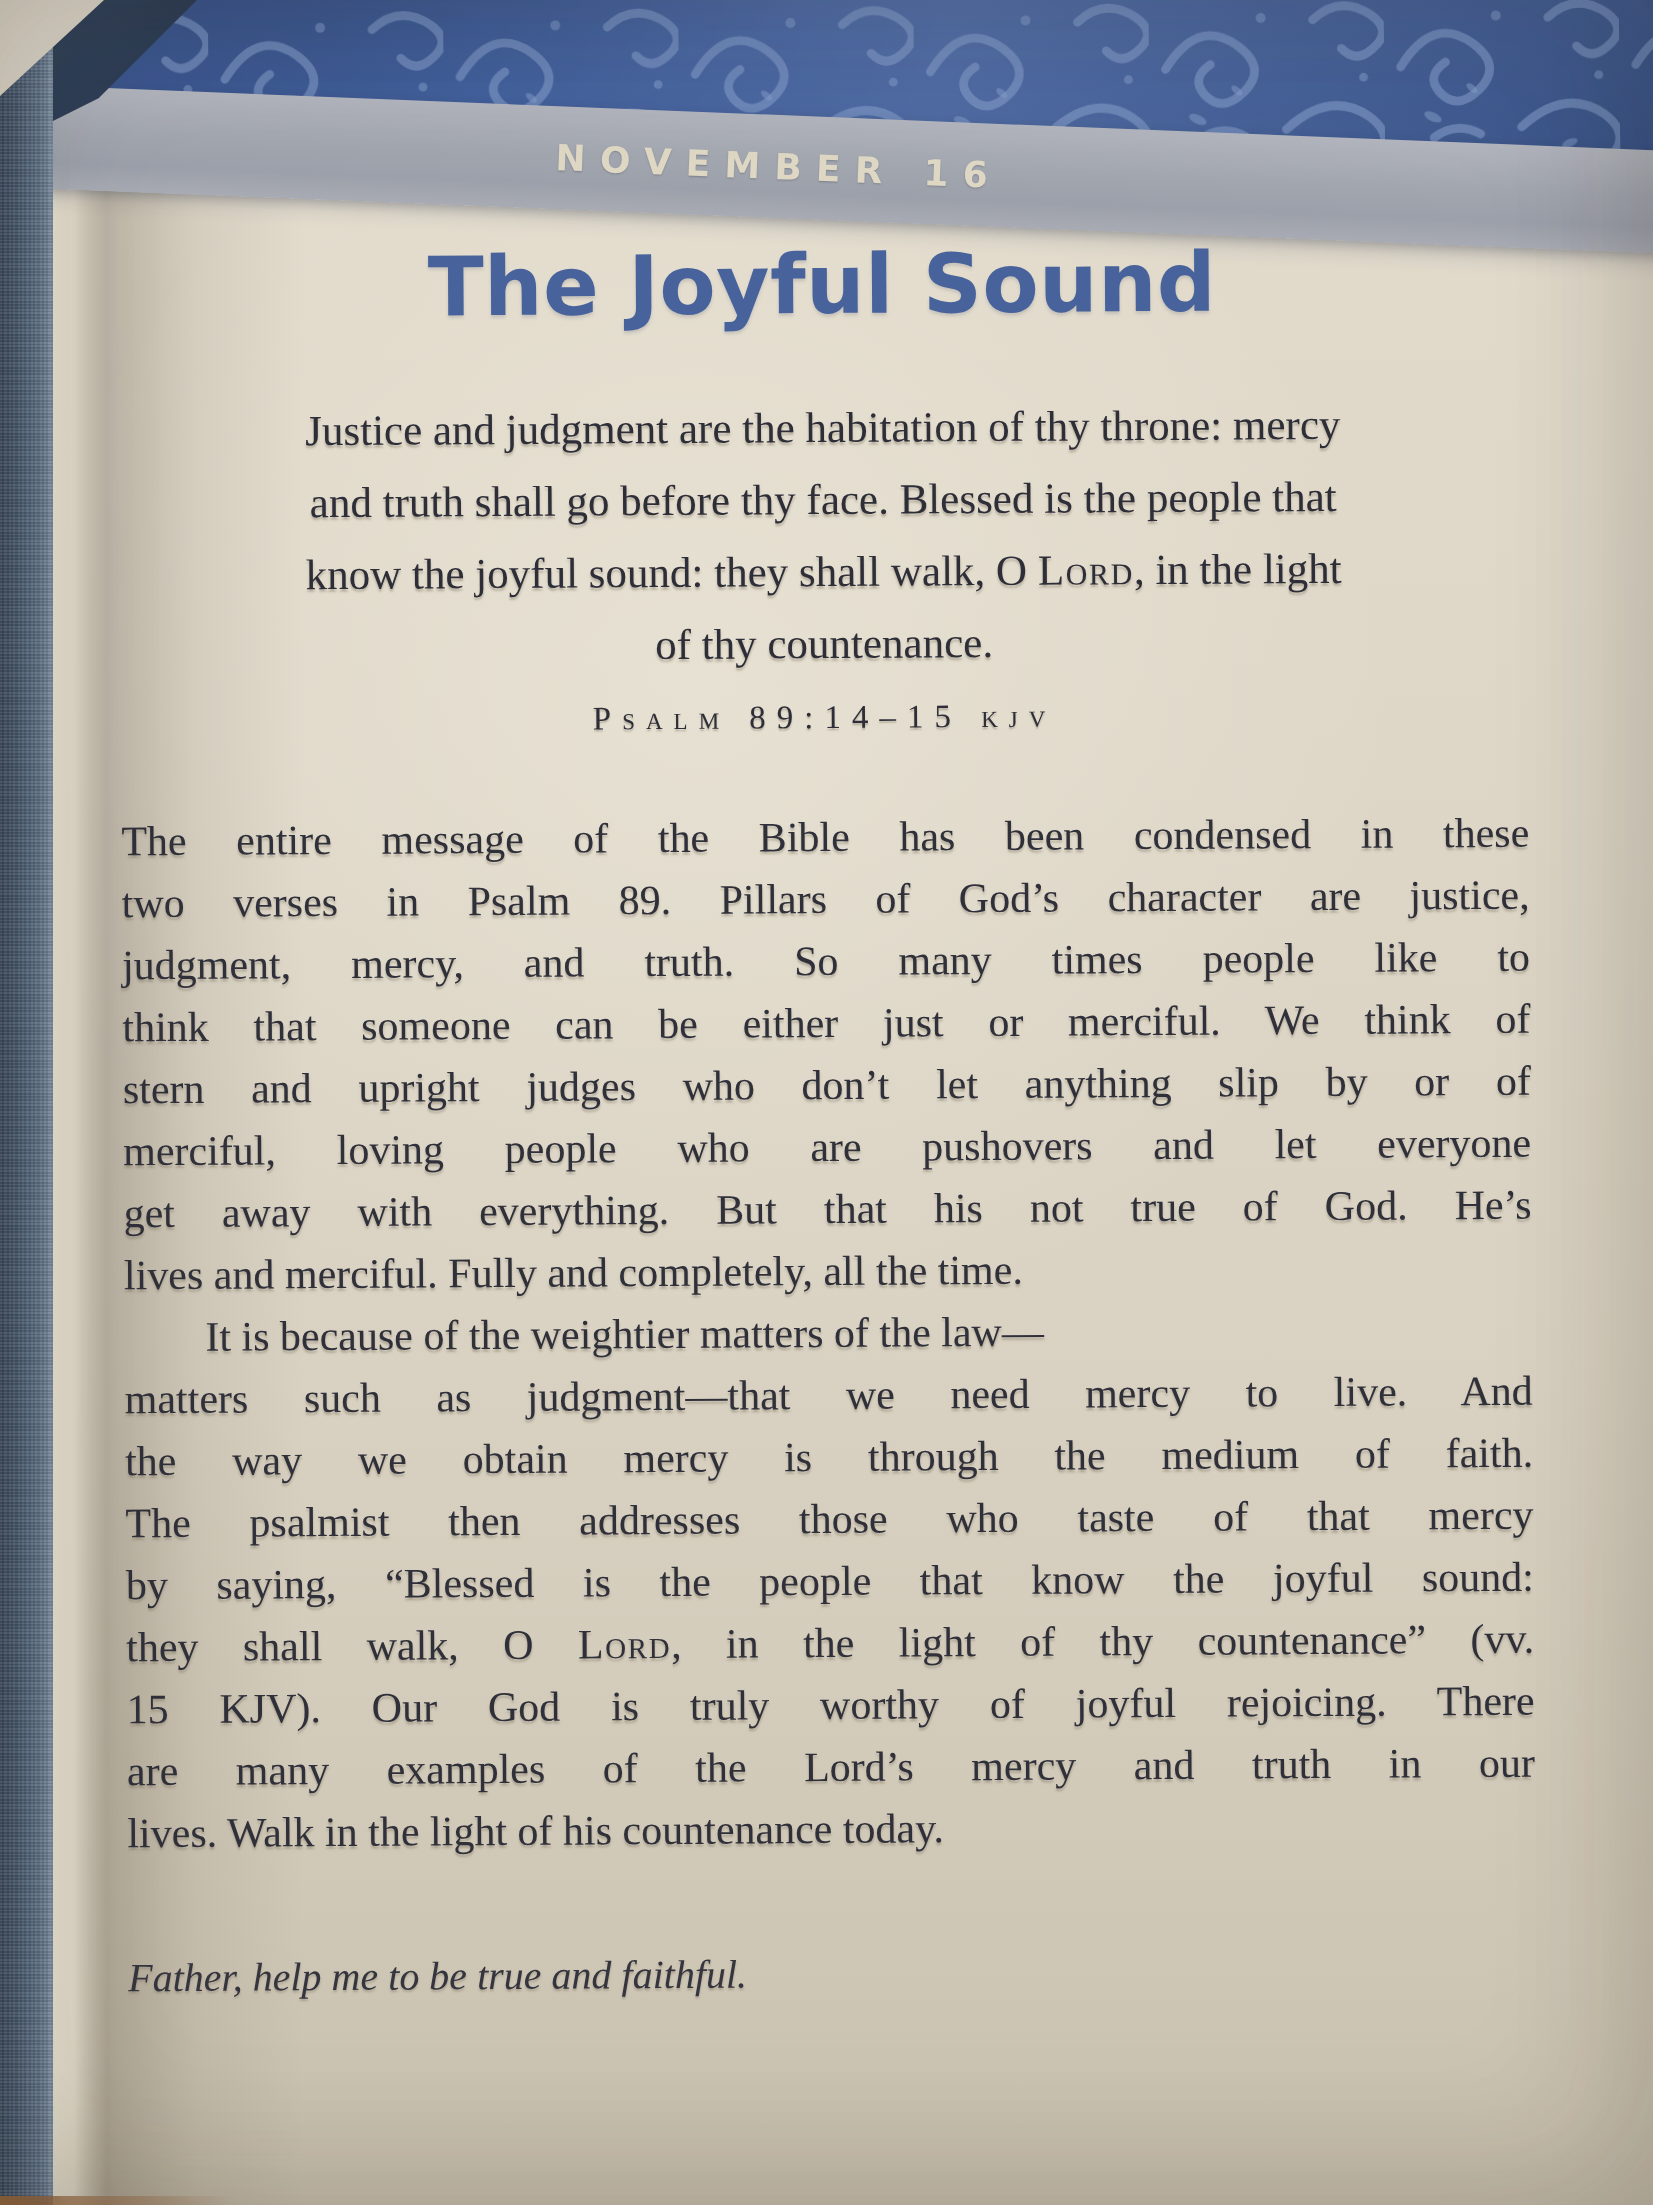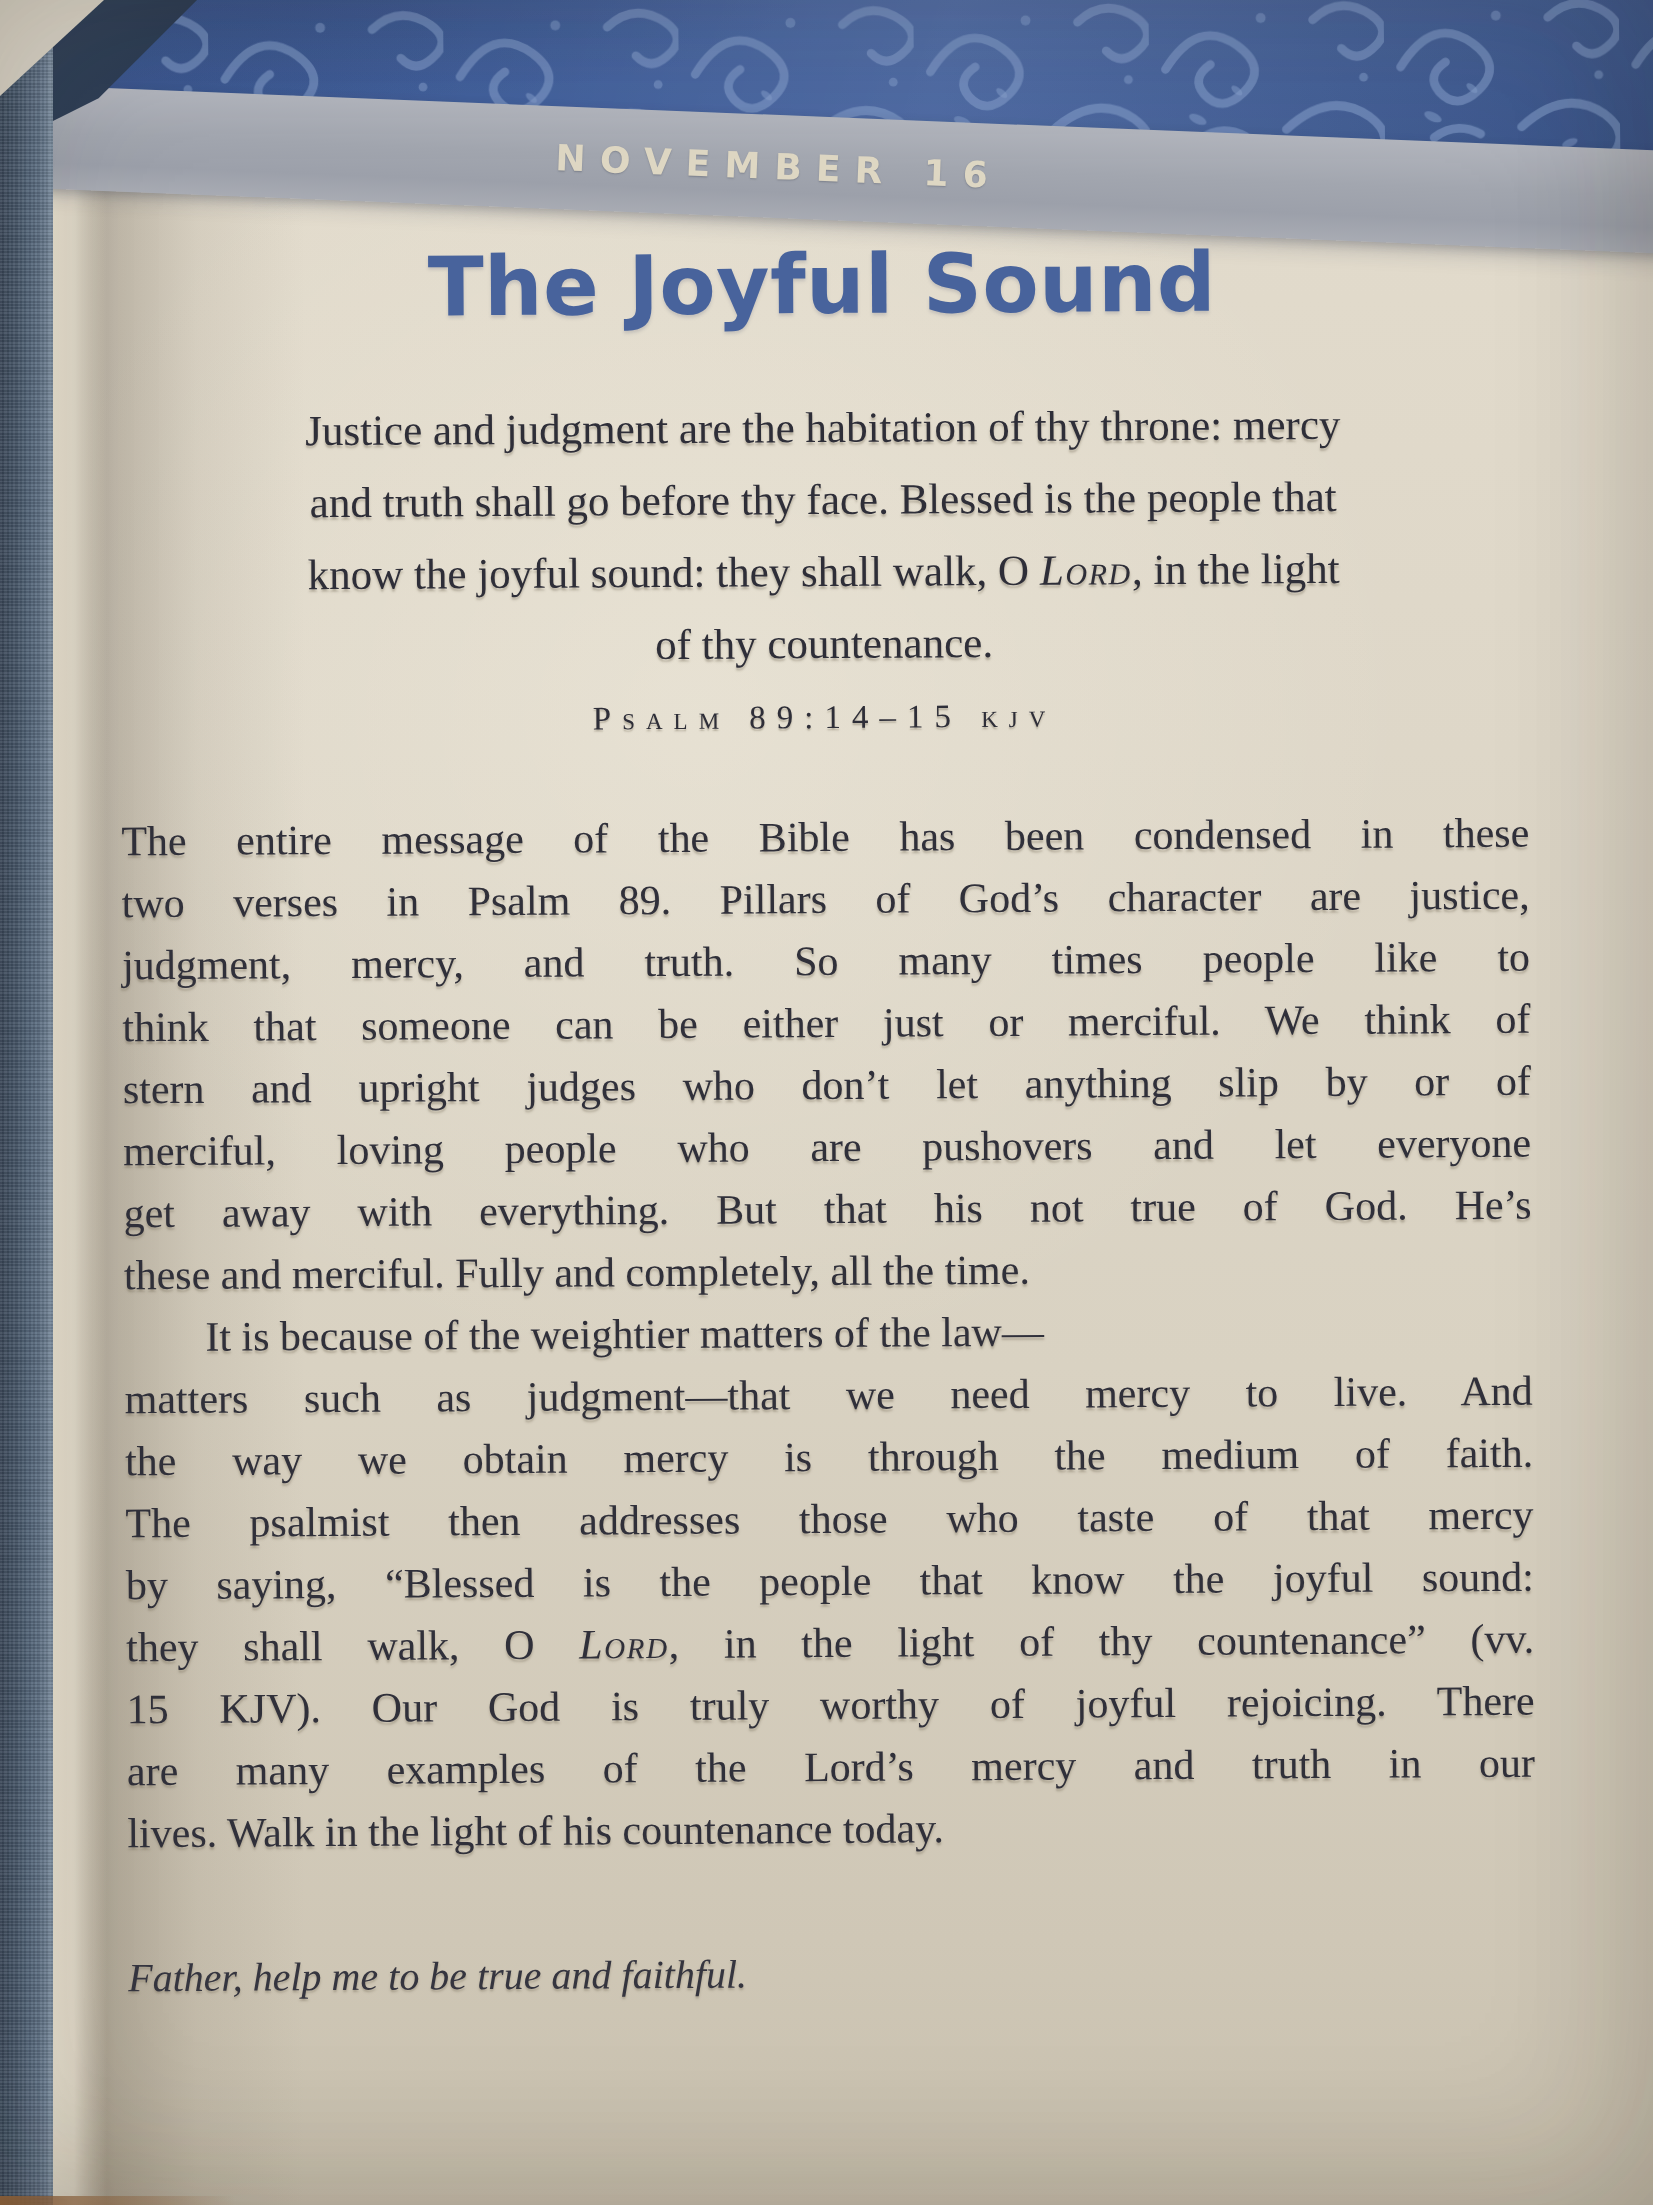--- a/index.html
+++ b/index.html
@@ -113,21 +113,21 @@
   .para .line{text-align:justify;text-align-last:justify;}
   .para .line.rag{text-align-last:left;}
   .para .line.indent{text-indent:81px;}
   .prayer{
     margin-top:86px;
     font-style:italic;font-size:40px;line-height:55px;
     color:#35353f;
     text-shadow:0 2.2px 2.2px rgba(115,104,86,0.40);
   }
   .i{}
-  .sc{font-variant:small-caps;letter-spacing:1.6px;font-style:italic;}
+  .sc{font-variant:small-caps;letter-spacing:1.6px;}
 
   .vignette{
     position:absolute;inset:0;z-index:9;pointer-events:none;
     box-shadow:inset 0 0 175px rgba(35,28,15,0.14), inset -33px -22px 120px rgba(35,28,15,0.10);
   }
 </style>
 </head>
 <body>
 
 <div class="photo">
@@ -182,21 +182,21 @@
 
     <div class="body-text">
       <div class="para">
           <div class="line"><span>The entire message of the Bible has been condensed in these</span></div>
           <div class="line"><span>two verses in Psalm 89. Pillars of God’s character are justice,</span></div>
           <div class="line"><span>judgment, mercy, and truth. So many times people like to</span></div>
           <div class="line"><span>think that someone can be either just or merciful. We think of</span></div>
           <div class="line"><span>stern and upright judges who don’t let anything slip by or of</span></div>
           <div class="line"><span>merciful, loving people who are pushovers and let everyone</span></div>
           <div class="line"><span>get away with everything. But that his not true of God. He’s</span></div>
-          <div class="line rag"><span>these </span><span class="i">and</span><span> merciful. Fully and completely, all the time.</span></div>
+          <div class="line rag"><span>lives </span><span class="i">and</span><span> merciful. Fully and completely, all the time.</span></div>
         </div>
       <div class="para">
           <div class="line indent rag"><span>It is because of the weightier matters of the law—</span></div>
           <div class="line"><span>matters such as judgment—that we need mercy to live. And</span></div>
           <div class="line"><span>the way we obtain mercy is through the medium of faith.</span></div>
           <div class="line"><span>The psalmist then addresses those who taste of that mercy</span></div>
           <div class="line"><span>by saying, “Blessed is the people that know the joyful sound:</span></div>
           <div class="line"><span>they shall walk, O </span><span class="sc">Lord</span><span>, in the light of thy countenance” (vv.</span></div>
           <div class="line"><span>15 KJV). Our God is truly worthy of joyful rejoicing. There</span></div>
           <div class="line"><span>are many examples of the Lord’s mercy and truth in our</span></div>

